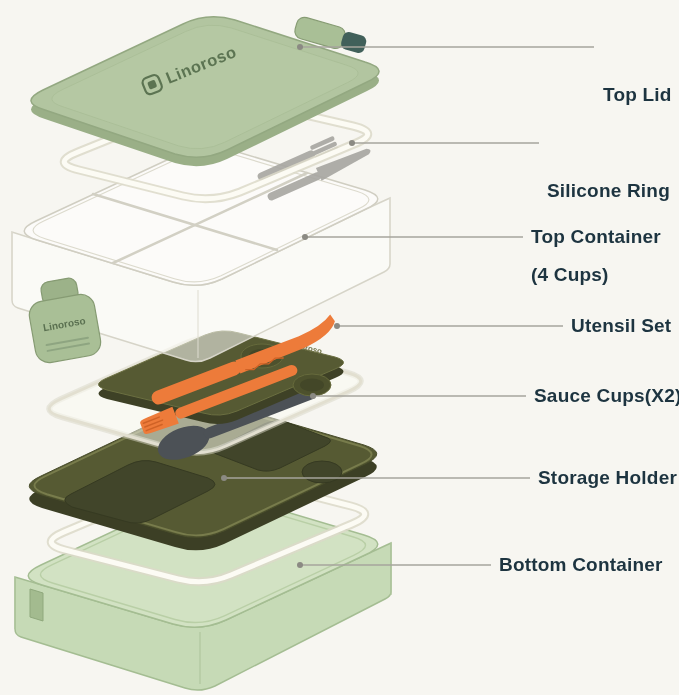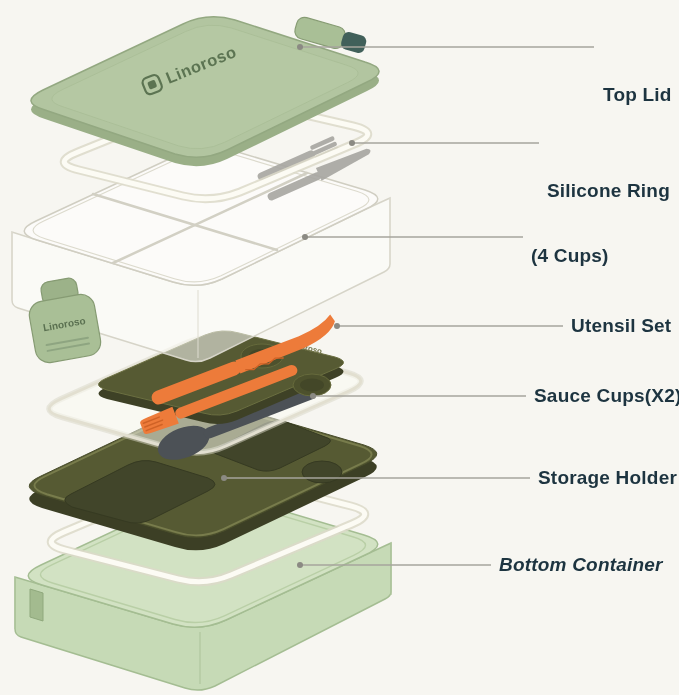--- a/index.html
+++ b/index.html
@@ -23,28 +23,28 @@
     background:var(--background);overflow:hidden;
   }
   .stage svg{position:absolute;left:0;top:0;}
   .label{
     position:absolute;
     font-family:"Liberation Sans",sans-serif;
     font-weight:bold;font-size:19px;line-height:26px;
     color:var(--label-text);letter-spacing:.2px;white-space:nowrap;
   }
   .label .title{white-space:nowrap;}
-  .label .sub{text-align:center;margin-top:19px;}
+  .label .sub{margin-top:12px;}
   .lbl-0{left:603px;top:34px;margin-top:48px;}
   .lbl-1{left:547px;top:130px;margin-top:48px;}
   .lbl-2{left:531px;top:224px;}
   .lbl-3{left:571px;top:313px;}
   .lbl-4{left:534px;top:383px;}
   .lbl-5{left:538px;top:465px;}
-  .lbl-6{left:499px;top:552px;font-style:italic;}
+  .lbl-6{left:499px;top:552px;}
 </style>
 </head>
 <body>
 
 <div class="stage">
 
   <svg width="679" height="695" viewBox="0 0 679 695">
 
     <g>
       <path d="M 15 577 L 15 629 Q 15 635 21 637 L 185 688 Q 200 693 215 686 L 385 599 Q 391 596 391 592 L 391 543 L 365 555 L 226 620 Q 200 632 173 624 L 42 585 Z" style="fill:var(--container-body-green);stroke:#a4bd92;stroke-width:1.5"></path>
@@ -198,20 +198,21 @@
     </g>
   </svg>
 
   <div class="label lbl-0">
     <div class="title">Top Lid</div>
   </div>
   <div class="label lbl-1">
     <div class="title">Silicone Ring</div>
   </div>
   <div class="label lbl-2">
+    <div class="title">Top Container</div>
     <div class="sub">(4 Cups)</div>
   </div>
   <div class="label lbl-3">
     <div class="title">Utensil Set</div>
   </div>
   <div class="label lbl-4">
     <div class="title">Sauce Cups(X2)</div>
   </div>
   <div class="label lbl-5">
     <div class="title">Storage Holder</div>

